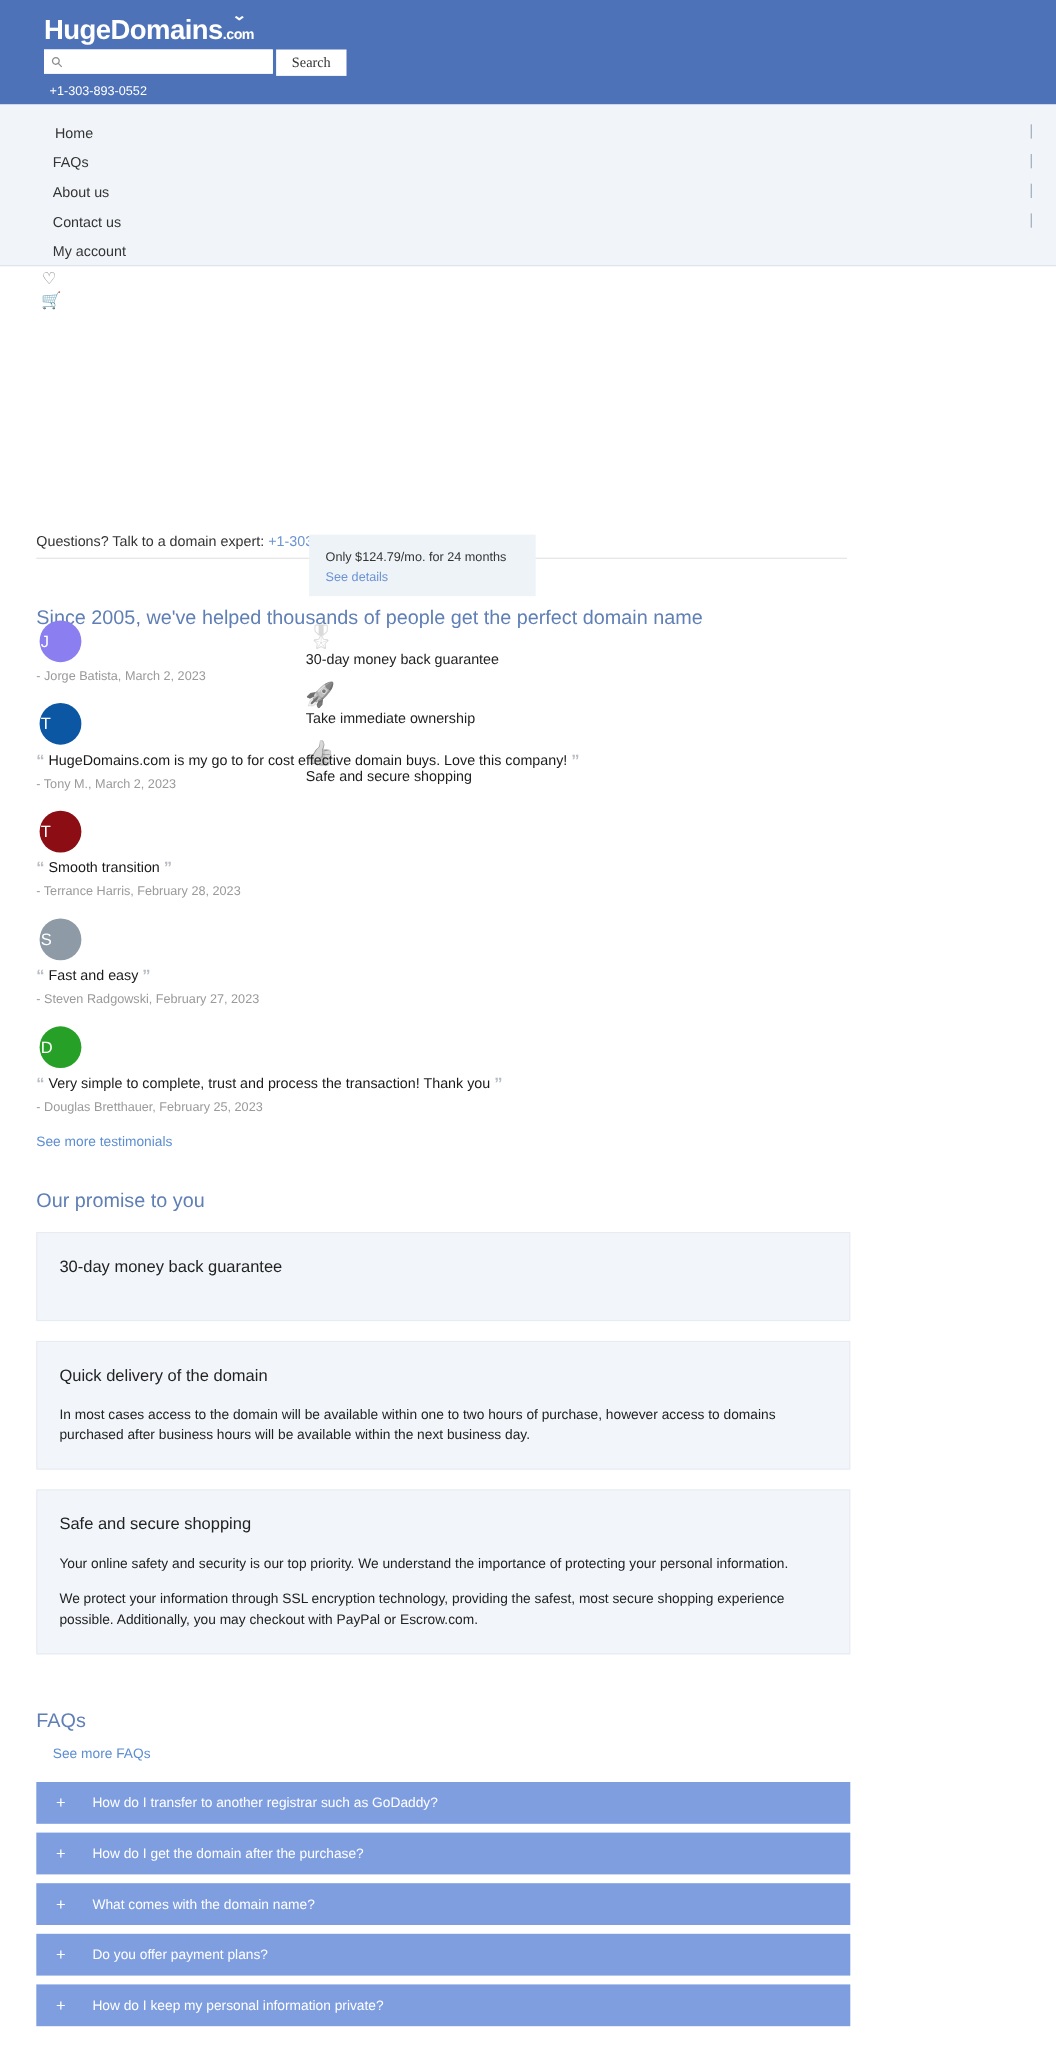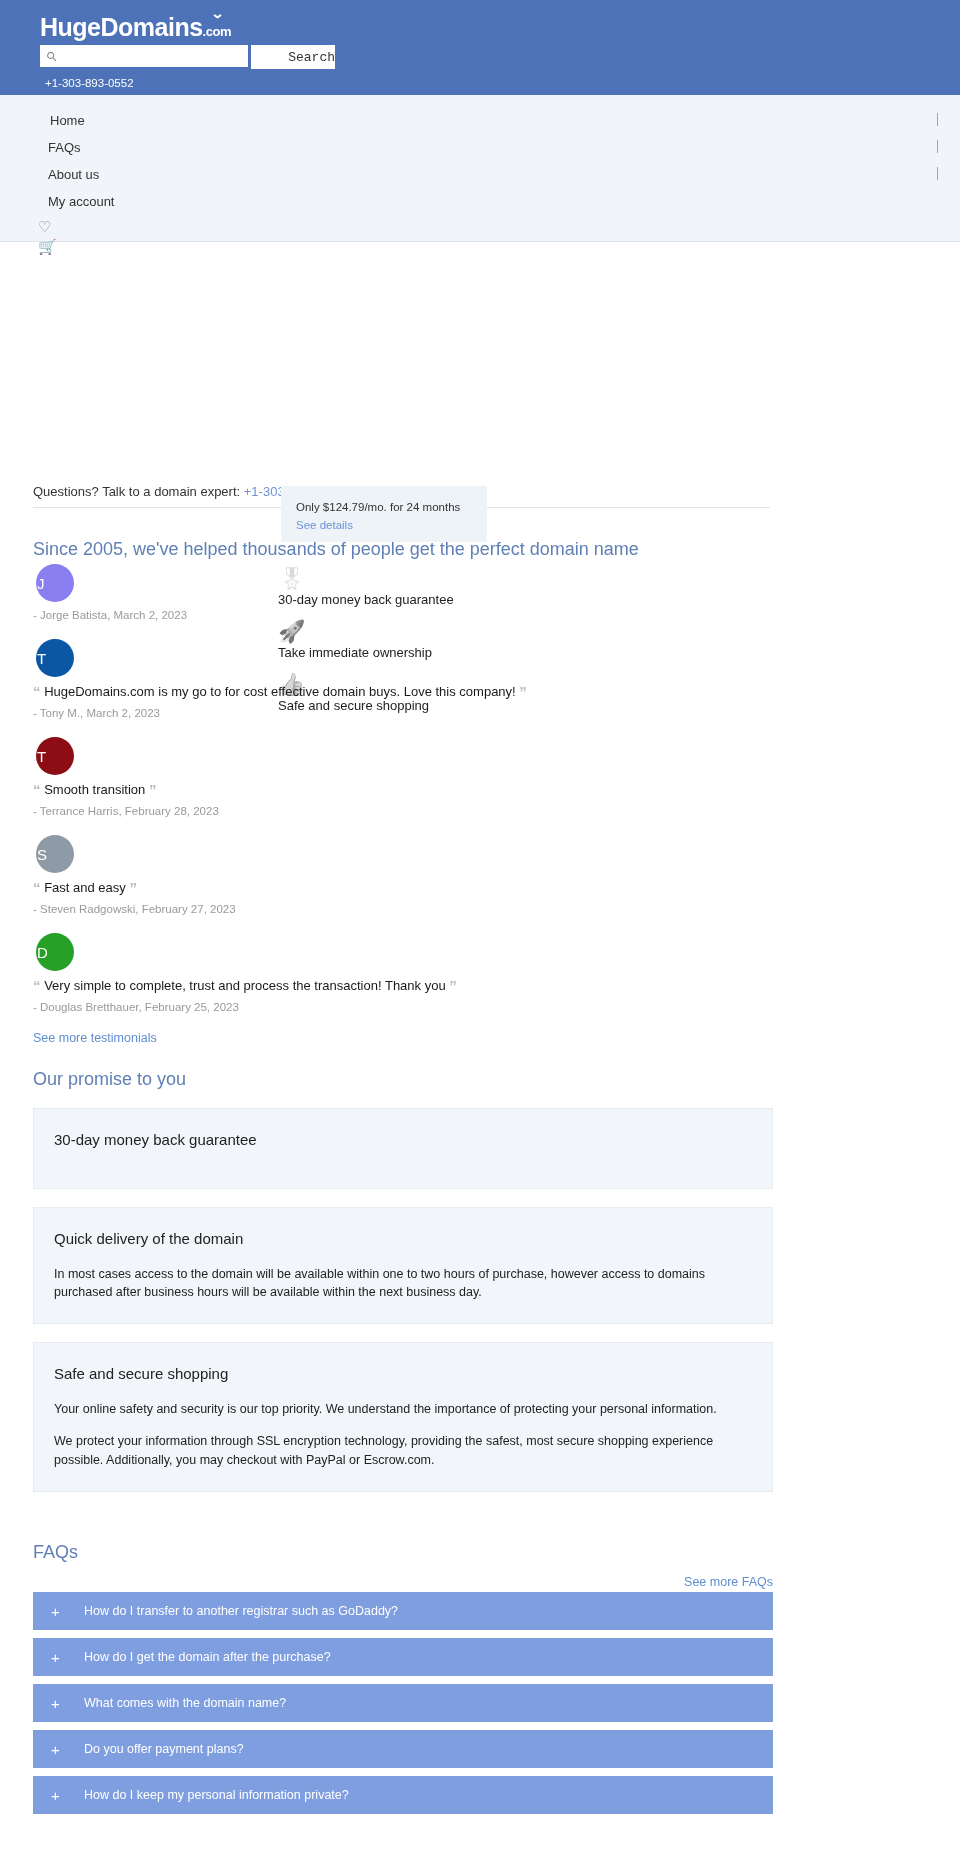--- a/index.html
+++ b/index.html
@@ -48,25 +48,24 @@
     line-height: 1;
   }
   .search-input {
     border: none; outline: none; flex: 1;
     font-size: 12px; font-family: "Liberation Sans", sans-serif;
     padding-left: 4px; height: 18px; background: transparent;
   }
   .search-btn {
     margin-left: 3px;
     background: #ffffff; border: none;
-    width: 84px; height: 24px;
+    width: 64px; height: 24px;
     font-size: 13px; color: #333;
-    font-family: Liberation Mono, monospace;
+    font-family: Liberation Serif, serif;
     cursor: pointer;
-    text-align: right;
   }
   .phone-top {
     margin-top: 8px; font-size: 11.5px; color: #ffffff; padding-left: 5px;
   }
 
   
   .navpanel {
     background: #f1f5f9;
     border-bottom: 1px solid #dde4ec;
     padding: 12px 0 0 0;
@@ -111,21 +110,21 @@
     width: 206px; height: 56px;
     background: #eef3f8;
     padding: 13px 16px 0 15px;
     font-size: 11.5px; color: #333; line-height: 1.55;
     z-index: 20;
   }
   .price-tip a { color: #6b93d4; text-decoration: none; }
 
   .section-title {
     font-size: 18px; color: #5f7fb5; font-weight: normal;
-    margin-top: 0;
+    margin-top: 12px;
   }
   #testimonial-heading { position: absolute; top: 297px; left: 33px; }
 
   
   .features { position: absolute; left: 278px; top: 325px; width: 300px; }
   .feature { margin-bottom: 13px; }
   .feature .f-icon {
     font-size: 22px; color: #c9cfd6; display: block; line-height: 1.05;
     filter: grayscale(1); opacity: .75;
   }
@@ -156,21 +155,21 @@
     margin-top: 18px;
   }
   .card h3 {
     font-size: 15px; font-weight: normal; color: #222; margin-bottom: 18px;
   }
   .card p { font-size: 12.5px; line-height: 1.45; color: #222; }
   .card p + p { margin-top: 14px; }
 
   
   .faq-wrap { position: absolute; top: 1300px; left: 33px; width: 740px; }
-  .faq-more { display: block; margin: 12px 0 3px 15px; text-align: right; }
+  .faq-more { display: block; margin: 12px 0 19px 15px; }
   .faq-bar {
     background: #7f9ee0;
     color: #ffffff;
     height: 38px;
     display: flex; align-items: center;
     margin-bottom: 8px;
     padding-left: 18px;
     font-size: 12.5px;
     cursor: pointer;
   }
@@ -200,20 +199,24 @@
   </div>
   <div class="nav-item sub">
     <span>FAQs</span>
     <span class="nav-rule"></span>
   </div>
   <div class="nav-item sub">
     <span>About us</span>
     <span class="nav-rule"></span>
   </div>
   <div class="nav-item sub">
+    <span>Contact us</span>
+    <span class="nav-rule"></span>
+  </div>
+  <div class="nav-item sub">
     <span>My account</span>
   </div>
   <div class="nav-icons">
     <span class="ic">♡</span>
     <span class="ic">🛒</span>
   </div>
 </div>
 
 <div class="content">
 

